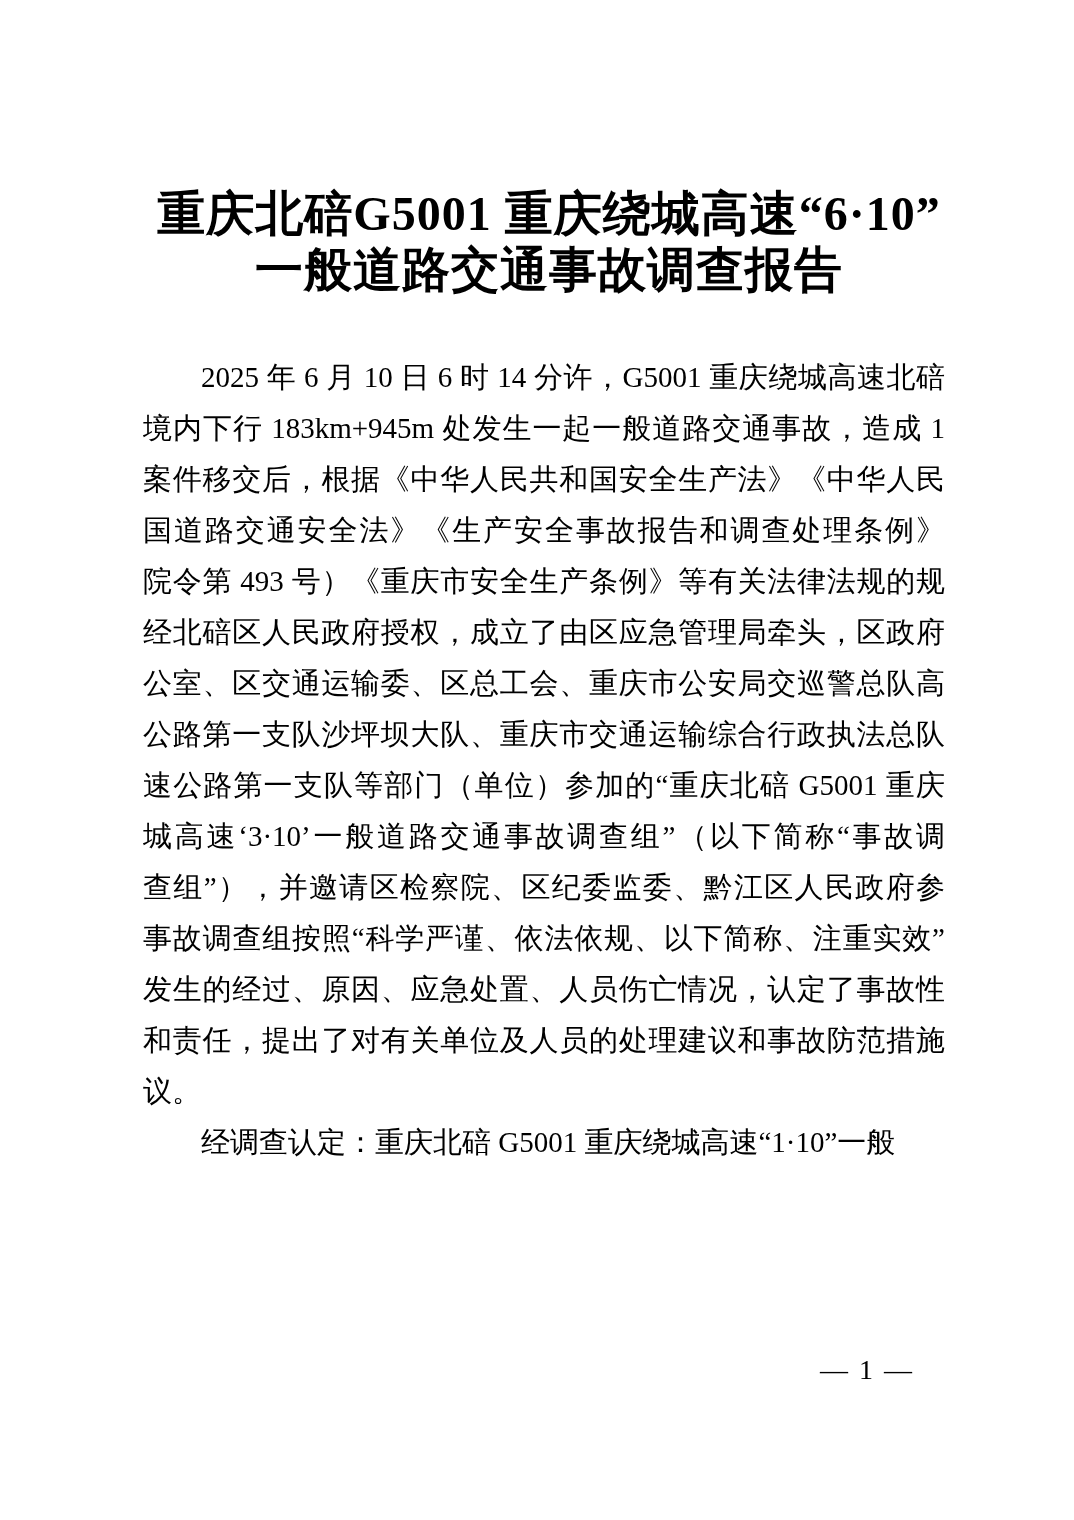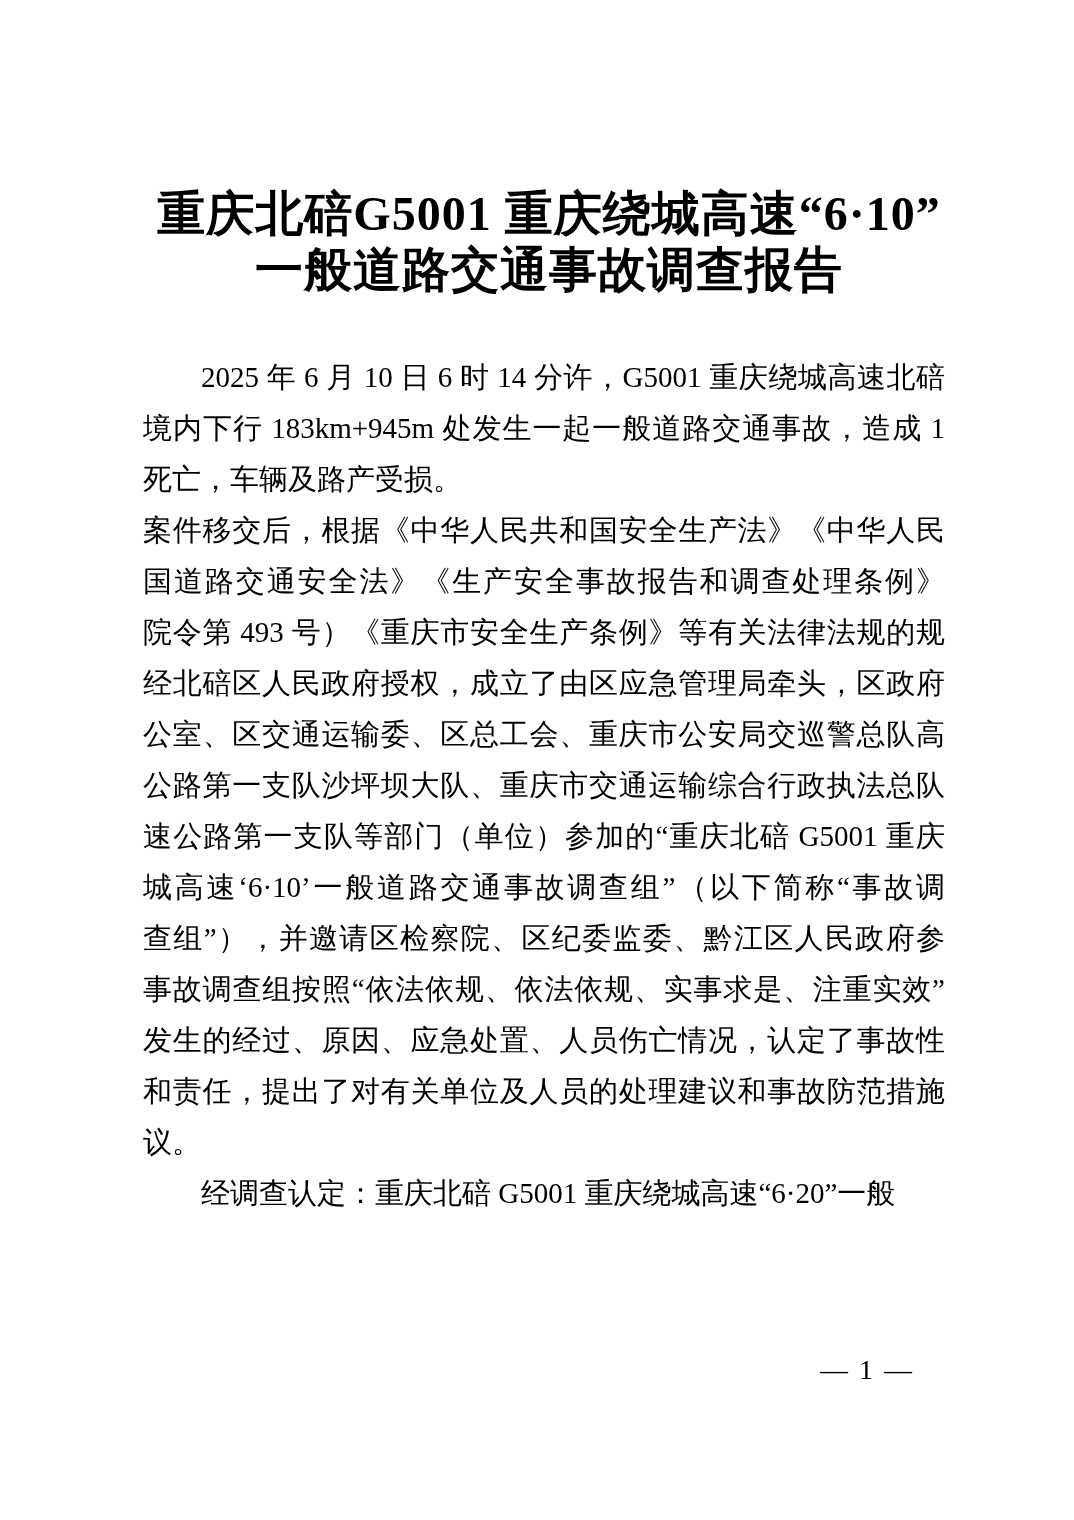--- a/index.html
+++ b/index.html
@@ -71,32 +71,31 @@
 <div class="page">
 
   <h1 class="title-block" style="margin:0;">
     <span class="title-line">重庆北碚G5001 重庆绕城高速“6·10”</span>
     <span class="title-line">一般道路交通事故调查报告</span>
   </h1>
 
   <div class="body-block" id="body-block">
       <div class="body-line first full">2025 年 6 月 10 日 6 时 14 分许，G5001 重庆绕城高速北碚区</div>
       <div class="body-line full">境内下行 183km+945m 处发生一起一般道路交通事故，造成 1 人</div>
-      <div class="body-line para-end">死亡，车辆及路产受损。</div>
       <div class="body-line full">案件移交后，根据《中华人民共和国安全生产法》《中华人民共和</div>
       <div class="body-line full">国道路交通安全法》《生产安全事故报告和调查处理条例》（国务</div>
       <div class="body-line full">院令第 493 号）《重庆市安全生产条例》等有关法律法规的规定，</div>
       <div class="body-line full">经北碚区人民政府授权，成立了由区应急管理局牵头，区政府办</div>
       <div class="body-line full">公室、区交通运输委、区总工会、重庆市公安局交巡警总队高速</div>
       <div class="body-line full">公路第一支队沙坪坝大队、重庆市交通运输综合行政执法总队高</div>
       <div class="body-line full">速公路第一支队等部门（单位）参加的“重庆北碚 G5001 重庆绕</div>
-      <div class="body-line full">城高速‘6·10’一般道路交通事故调查组”（以下简称“事故调</div>
+      <div class="body-line full">城高速‘3·10’一般道路交通事故调查组”（以下简称“事故调</div>
       <div class="body-line full">查组”），并邀请区检察院、区纪委监委、黔江区人民政府参加。</div>
-      <div class="body-line full">事故调查组按照“依法依规、依法依规、实事求是、注重实效”</div>
+      <div class="body-line full">事故调查组按照“科学严谨、依法依规、以下简称、注重实效”</div>
       <div class="body-line full">发生的经过、原因、应急处置、人员伤亡情况，认定了事故性质</div>
       <div class="body-line full">和责任，提出了对有关单位及人员的处理建议和事故防范措施建</div>
       <div class="body-line para-end">议。</div>
-      <div class="body-line first para-end">经调查认定：重庆北碚 G5001 重庆绕城高速“6·20”一般</div>
+      <div class="body-line first para-end">经调查认定：重庆北碚 G5001 重庆绕城高速“1·10”一般</div>
     </div>
 
   <div class="page-footer">— 1 —</div>
 
 </div>
 
 </body></html>

